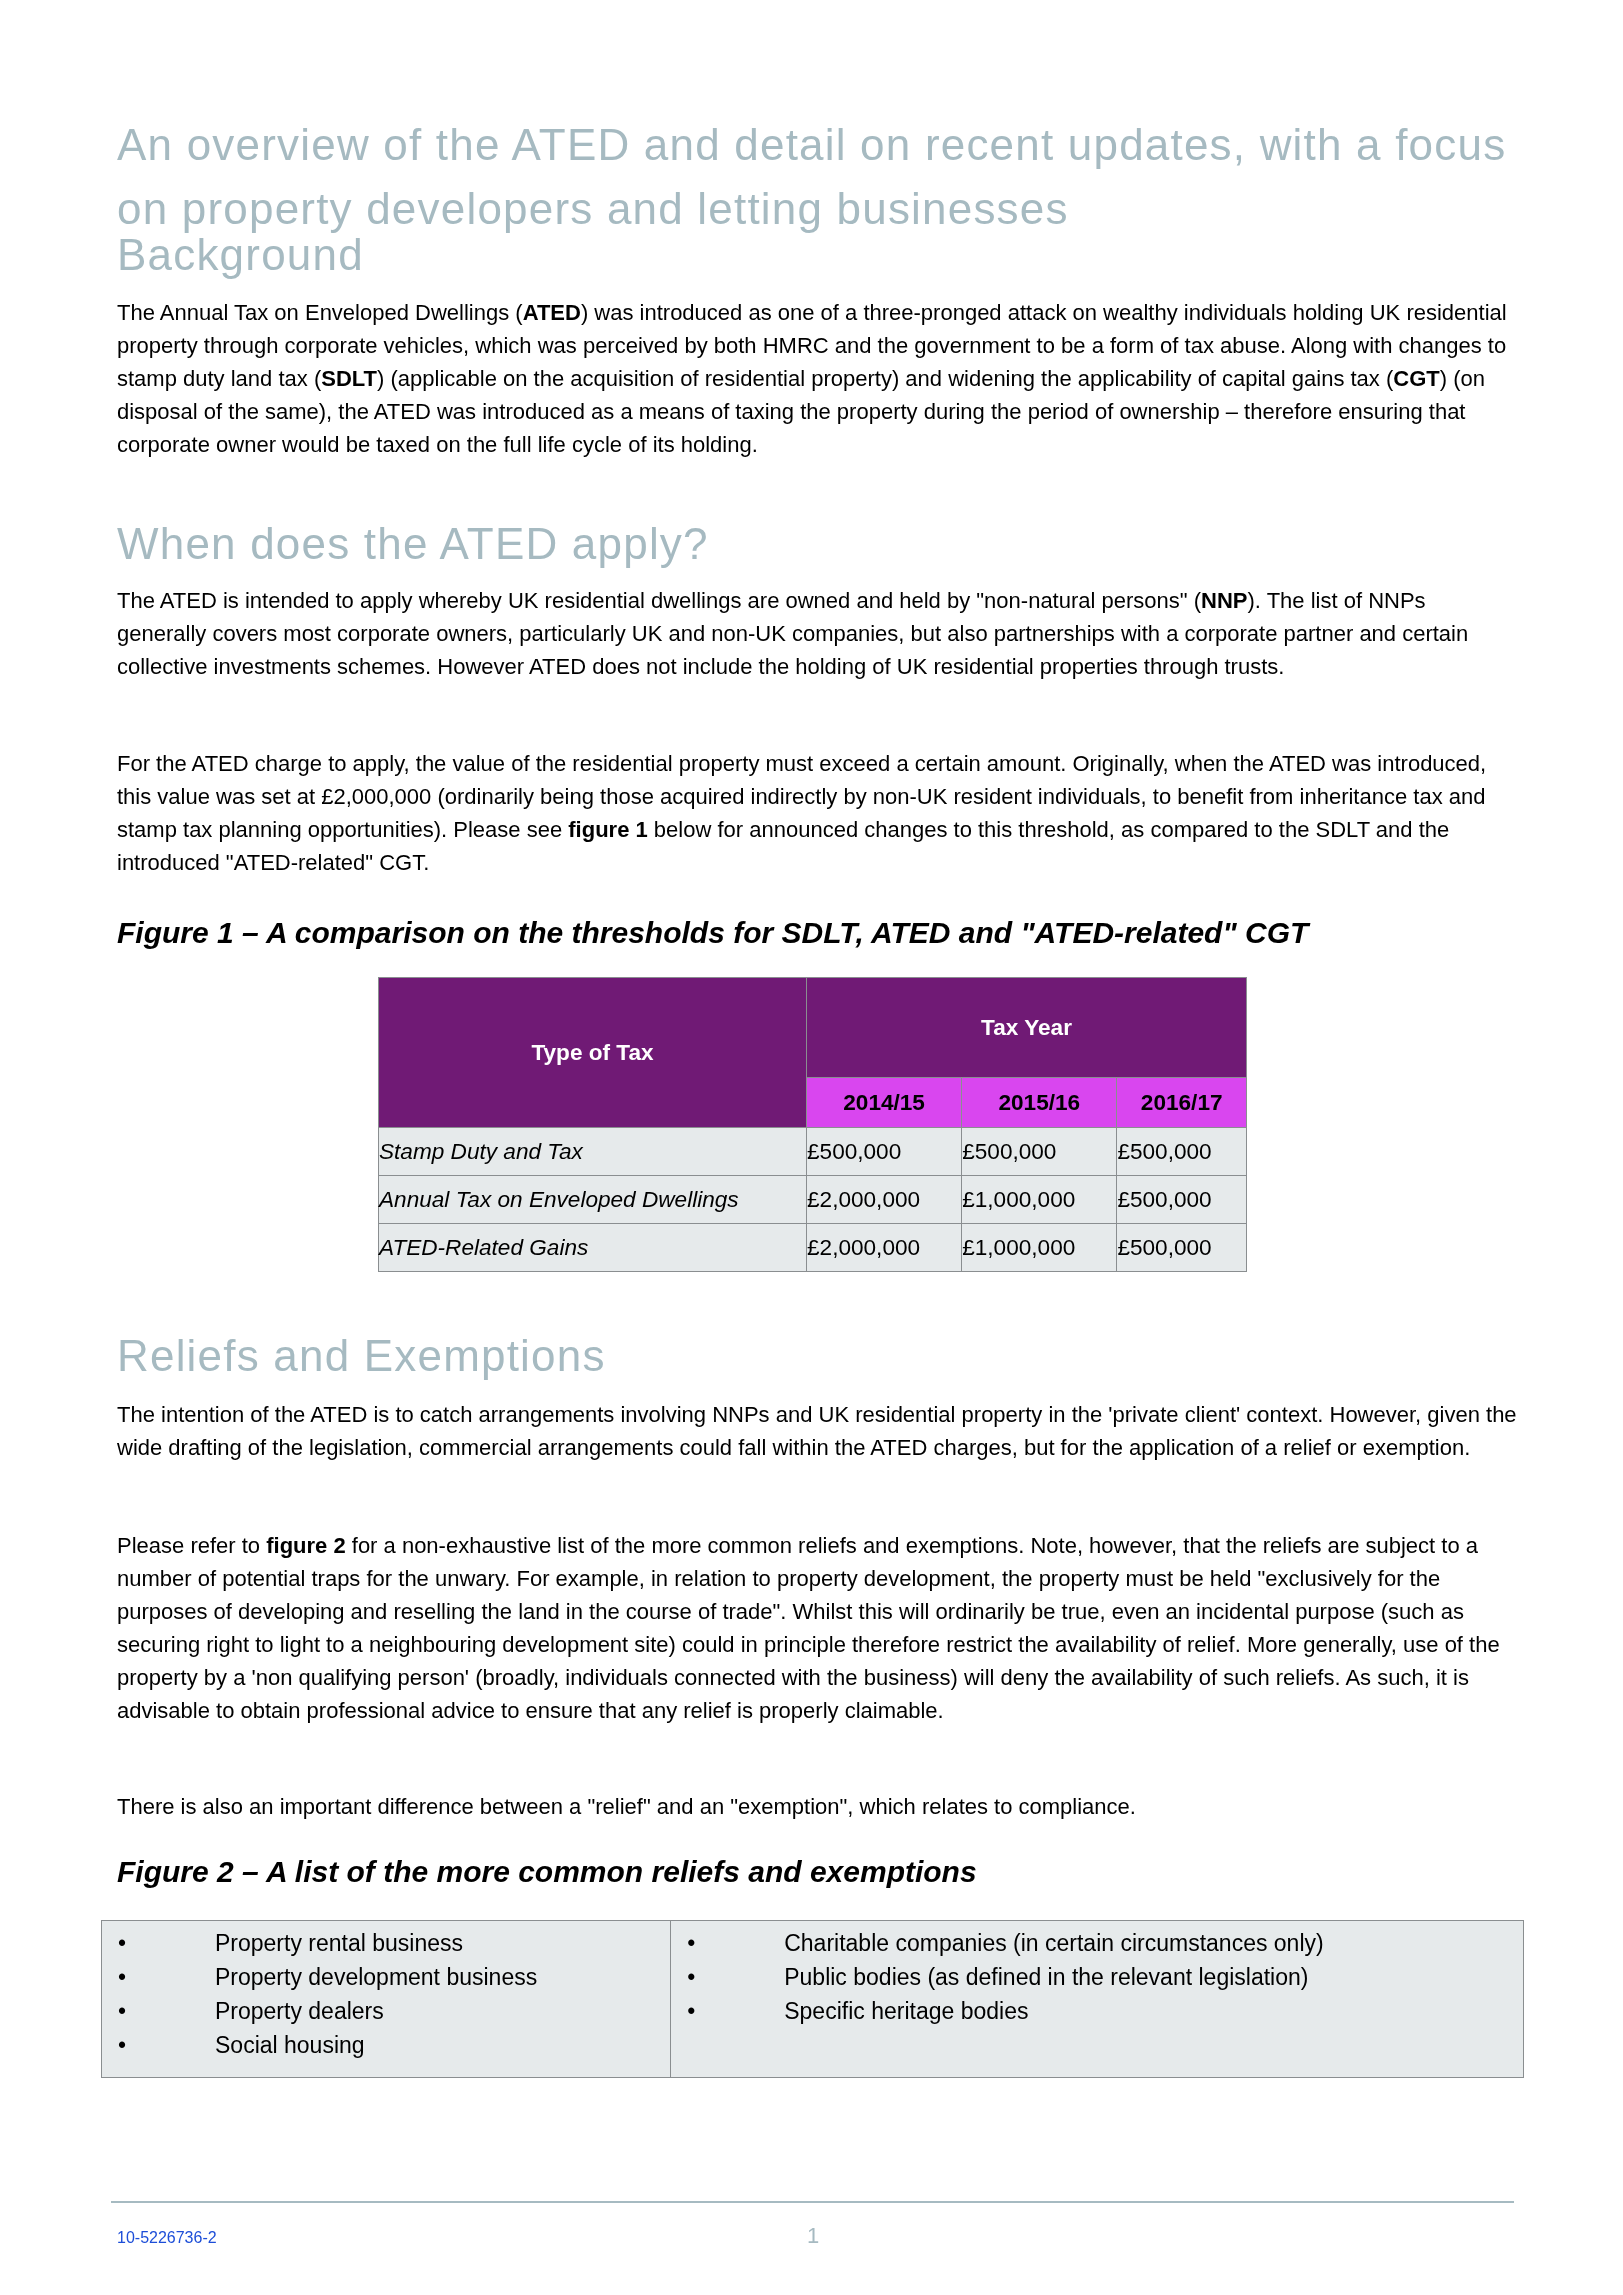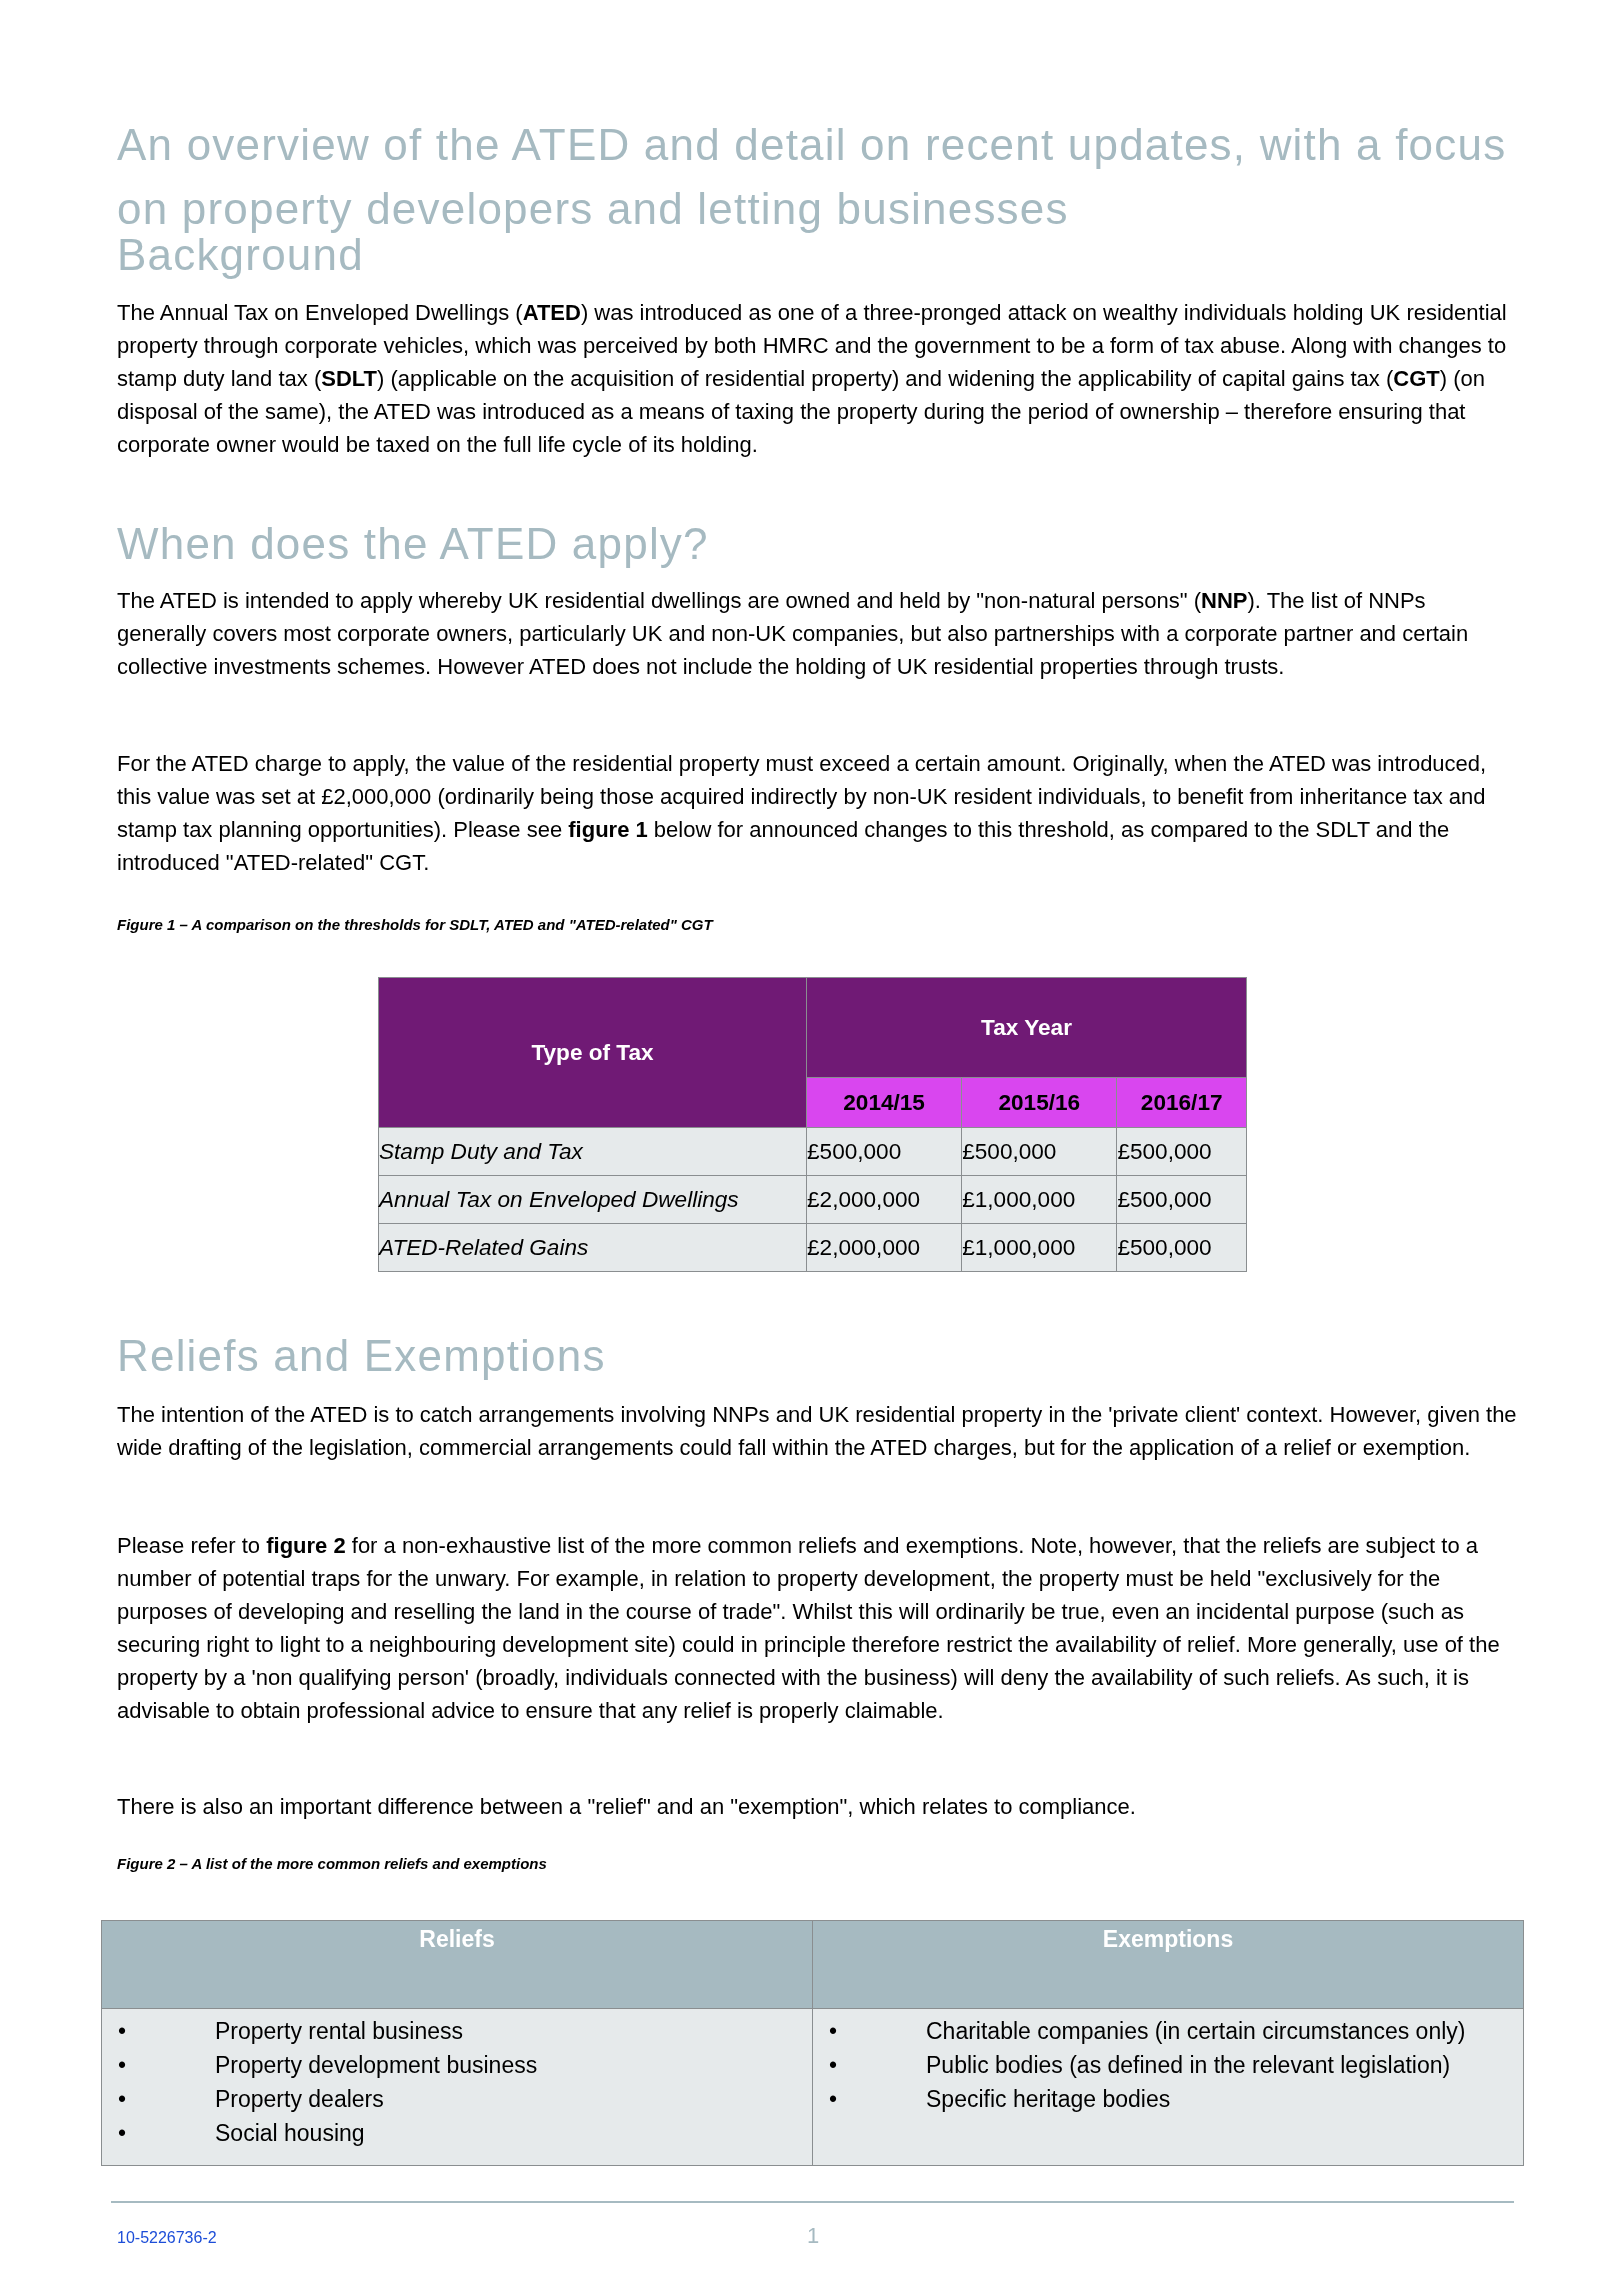--- a/index.html
+++ b/index.html
@@ -14,21 +14,21 @@
     letter-spacing: 1.2px; margin: 0; position: absolute; top: 113px; left: 0; width: 1427px;
   }
   h2 {
     font-weight: normal; color: #a6bac1; font-size: 44px; letter-spacing: 1.2px;
     margin: 0; position: absolute; left: 0; line-height: 48px;
   }
   p.body {
     font-size: 22px; line-height: 33px; margin: 0; position: absolute; left: 0; width: 1403px;
   }
   p.caption {
-    font-size: 15px; font-style: italic; font-weight: bold; margin: 0; position: absolute; left: 0;
+    font-size: 30px; font-style: italic; font-weight: bold; margin: 0; position: absolute; left: 0;
   }
   table { border-collapse: collapse; position: absolute; }
   .t1 { left: 378px; top: 977px; width: 869px; font-size: 22.6px; }
   .t1 td, .t1 th { border: 1.6px solid #8a8e90; }
   .t1 th.hd { background: #701a75; color: #fff; font-weight: bold; height: 97px; }
   .t1 th.yr { background: #d946ef; color: #000; font-weight: bold; height: 47px; }
   .t1 td { background: #e6eaeb; height: 47px; padding: 0 0; }
   .t1 td.lab { font-style: italic; }
   .t2 { left: 101px; top: 1920px; width: 1423px; font-size: 23px; }
   .t2 th, .t2 td { border: 1.6px solid #8a8e90; }
@@ -89,24 +89,20 @@
     <td class="lab">ATED-Related Gains</td>
     <td>£2,000,000</td>
     <td>£1,000,000</td>
     <td>£500,000</td>
   </tr>
 </tbody>
   </table>
 
 <table class="t2">
   <tbody>
-      <tr>
-    <th style="width:50%">Reliefs</th>
-    <th style="width:50%">Exemptions</th>
-  </tr>
   <tr>
     <td>
           <ul>
             <li><span class="bullet">•</span><span>Property rental business</span></li>
             <li><span class="bullet">•</span><span>Property development business</span></li>
             <li><span class="bullet">•</span><span>Property dealers</span></li>
             <li><span class="bullet">•</span><span>Social housing</span></li>
           </ul>
         </td>
     <td>

